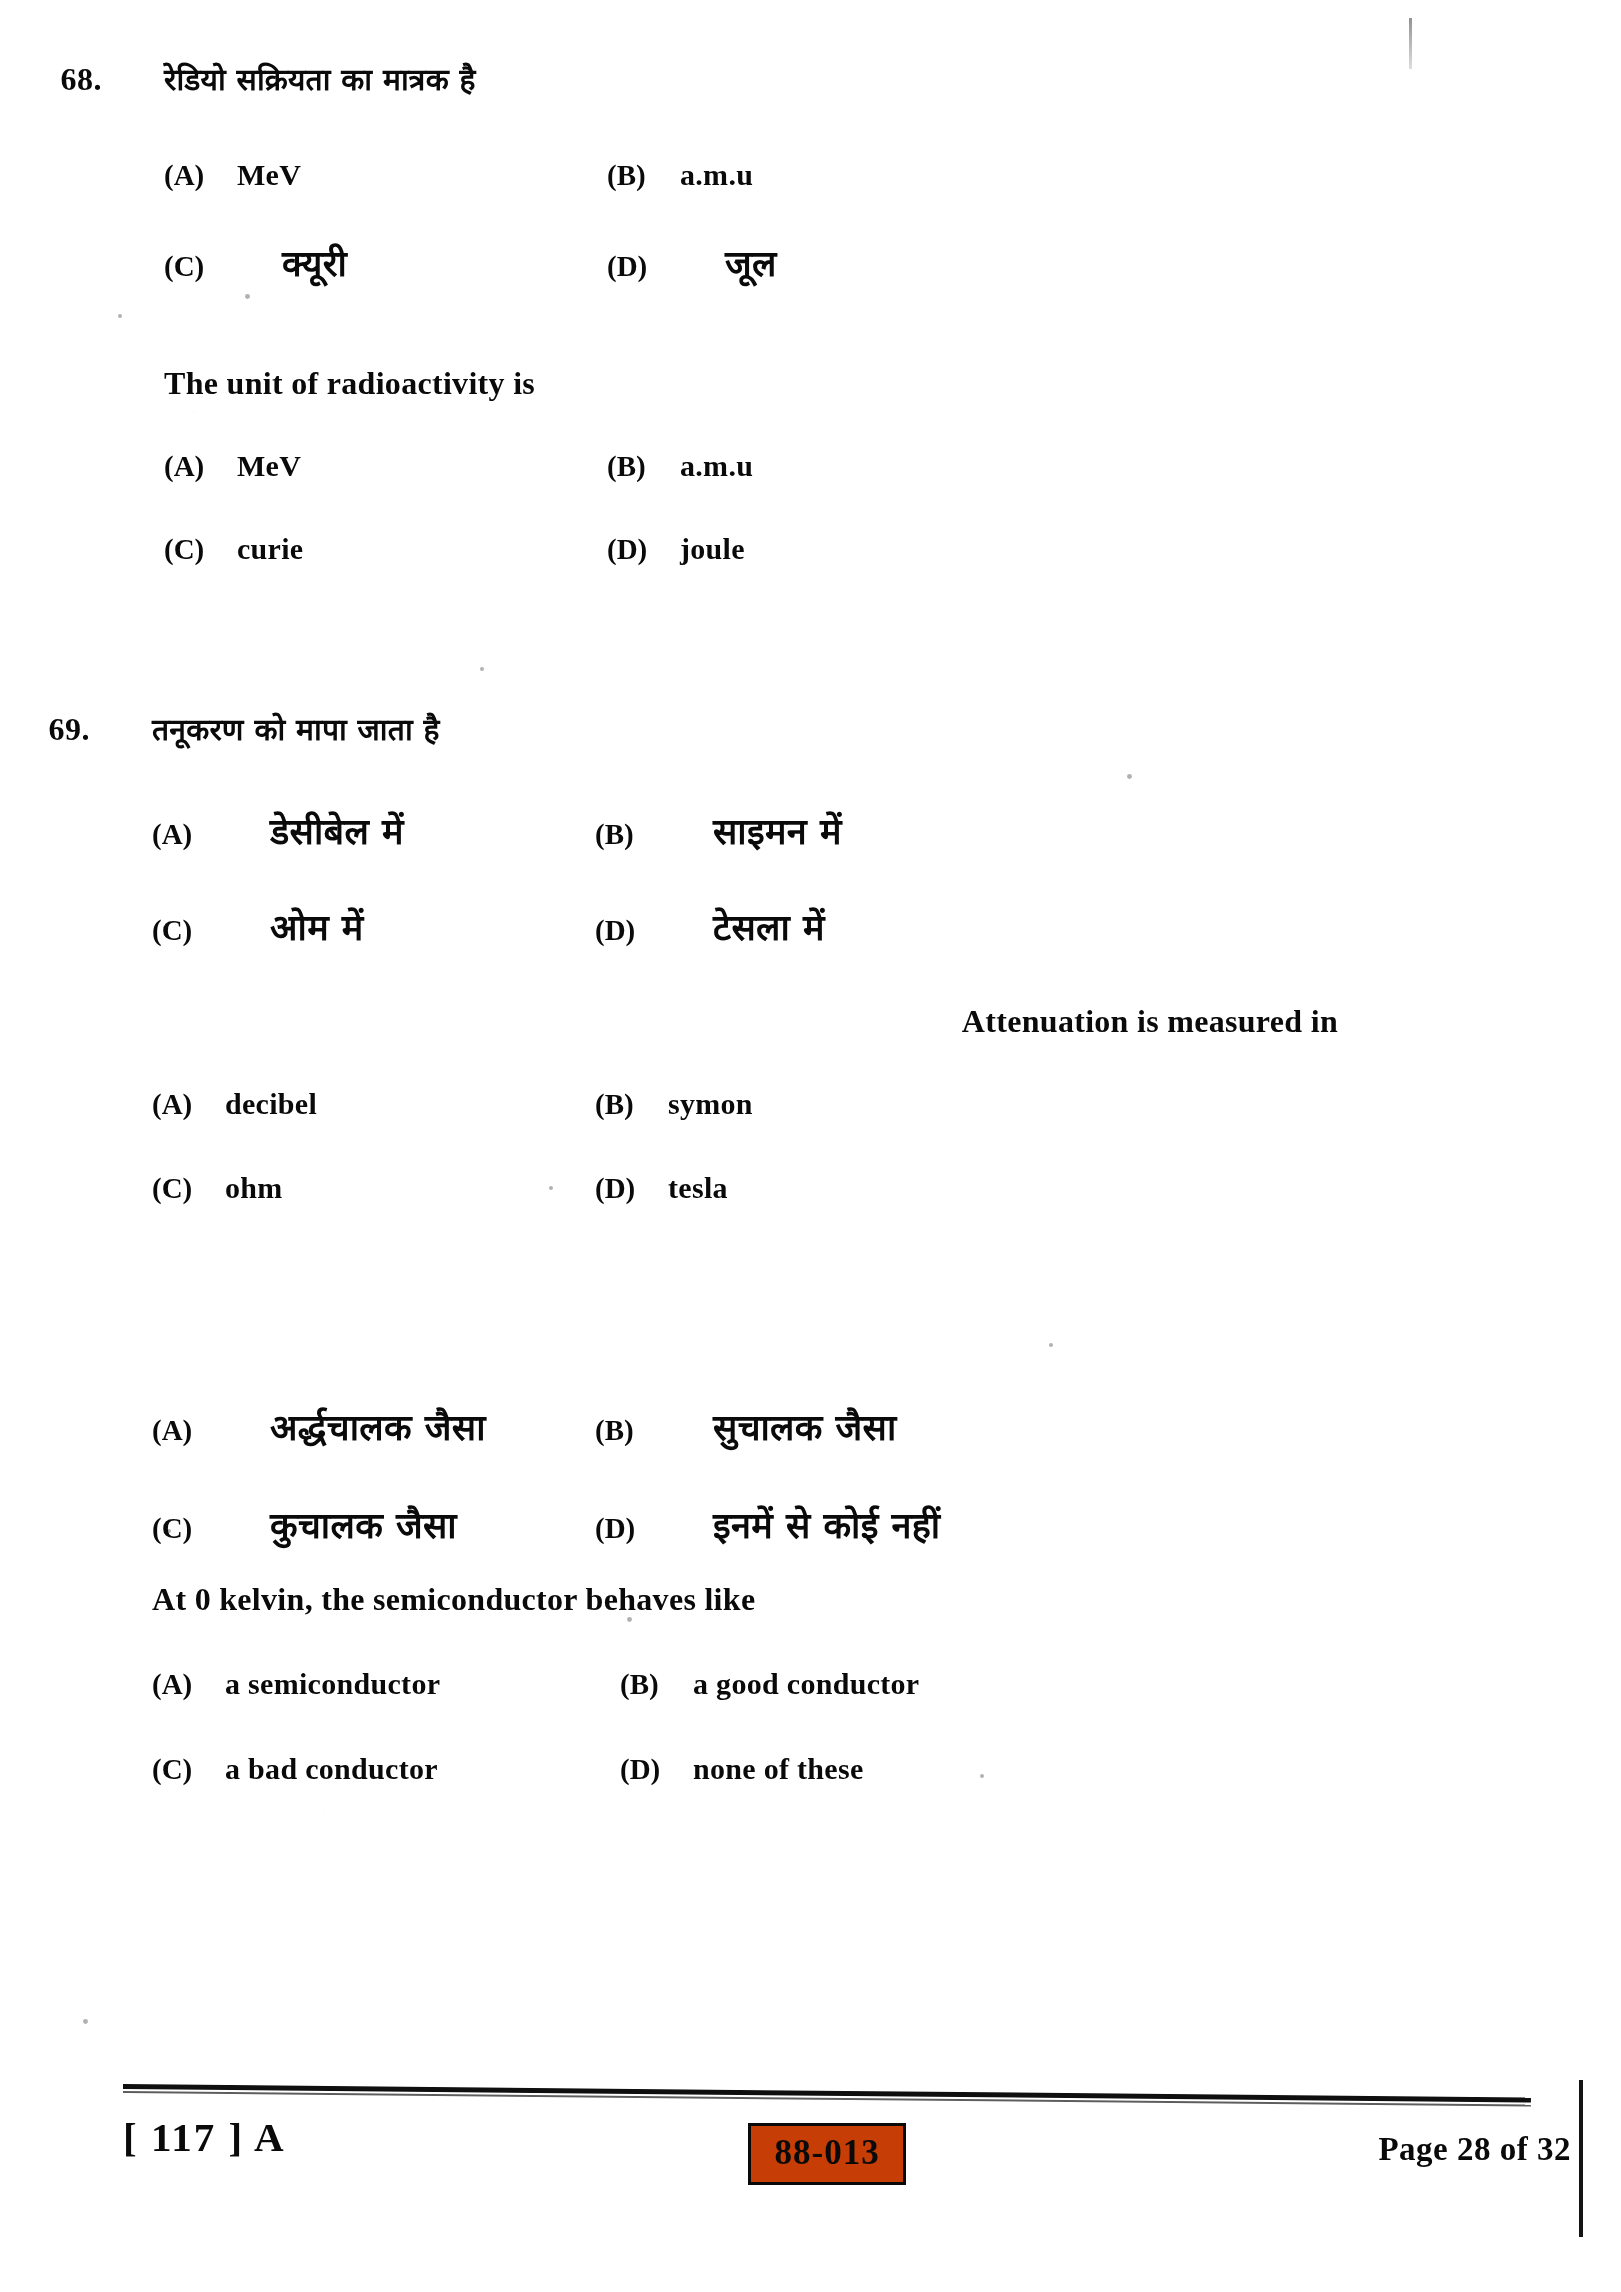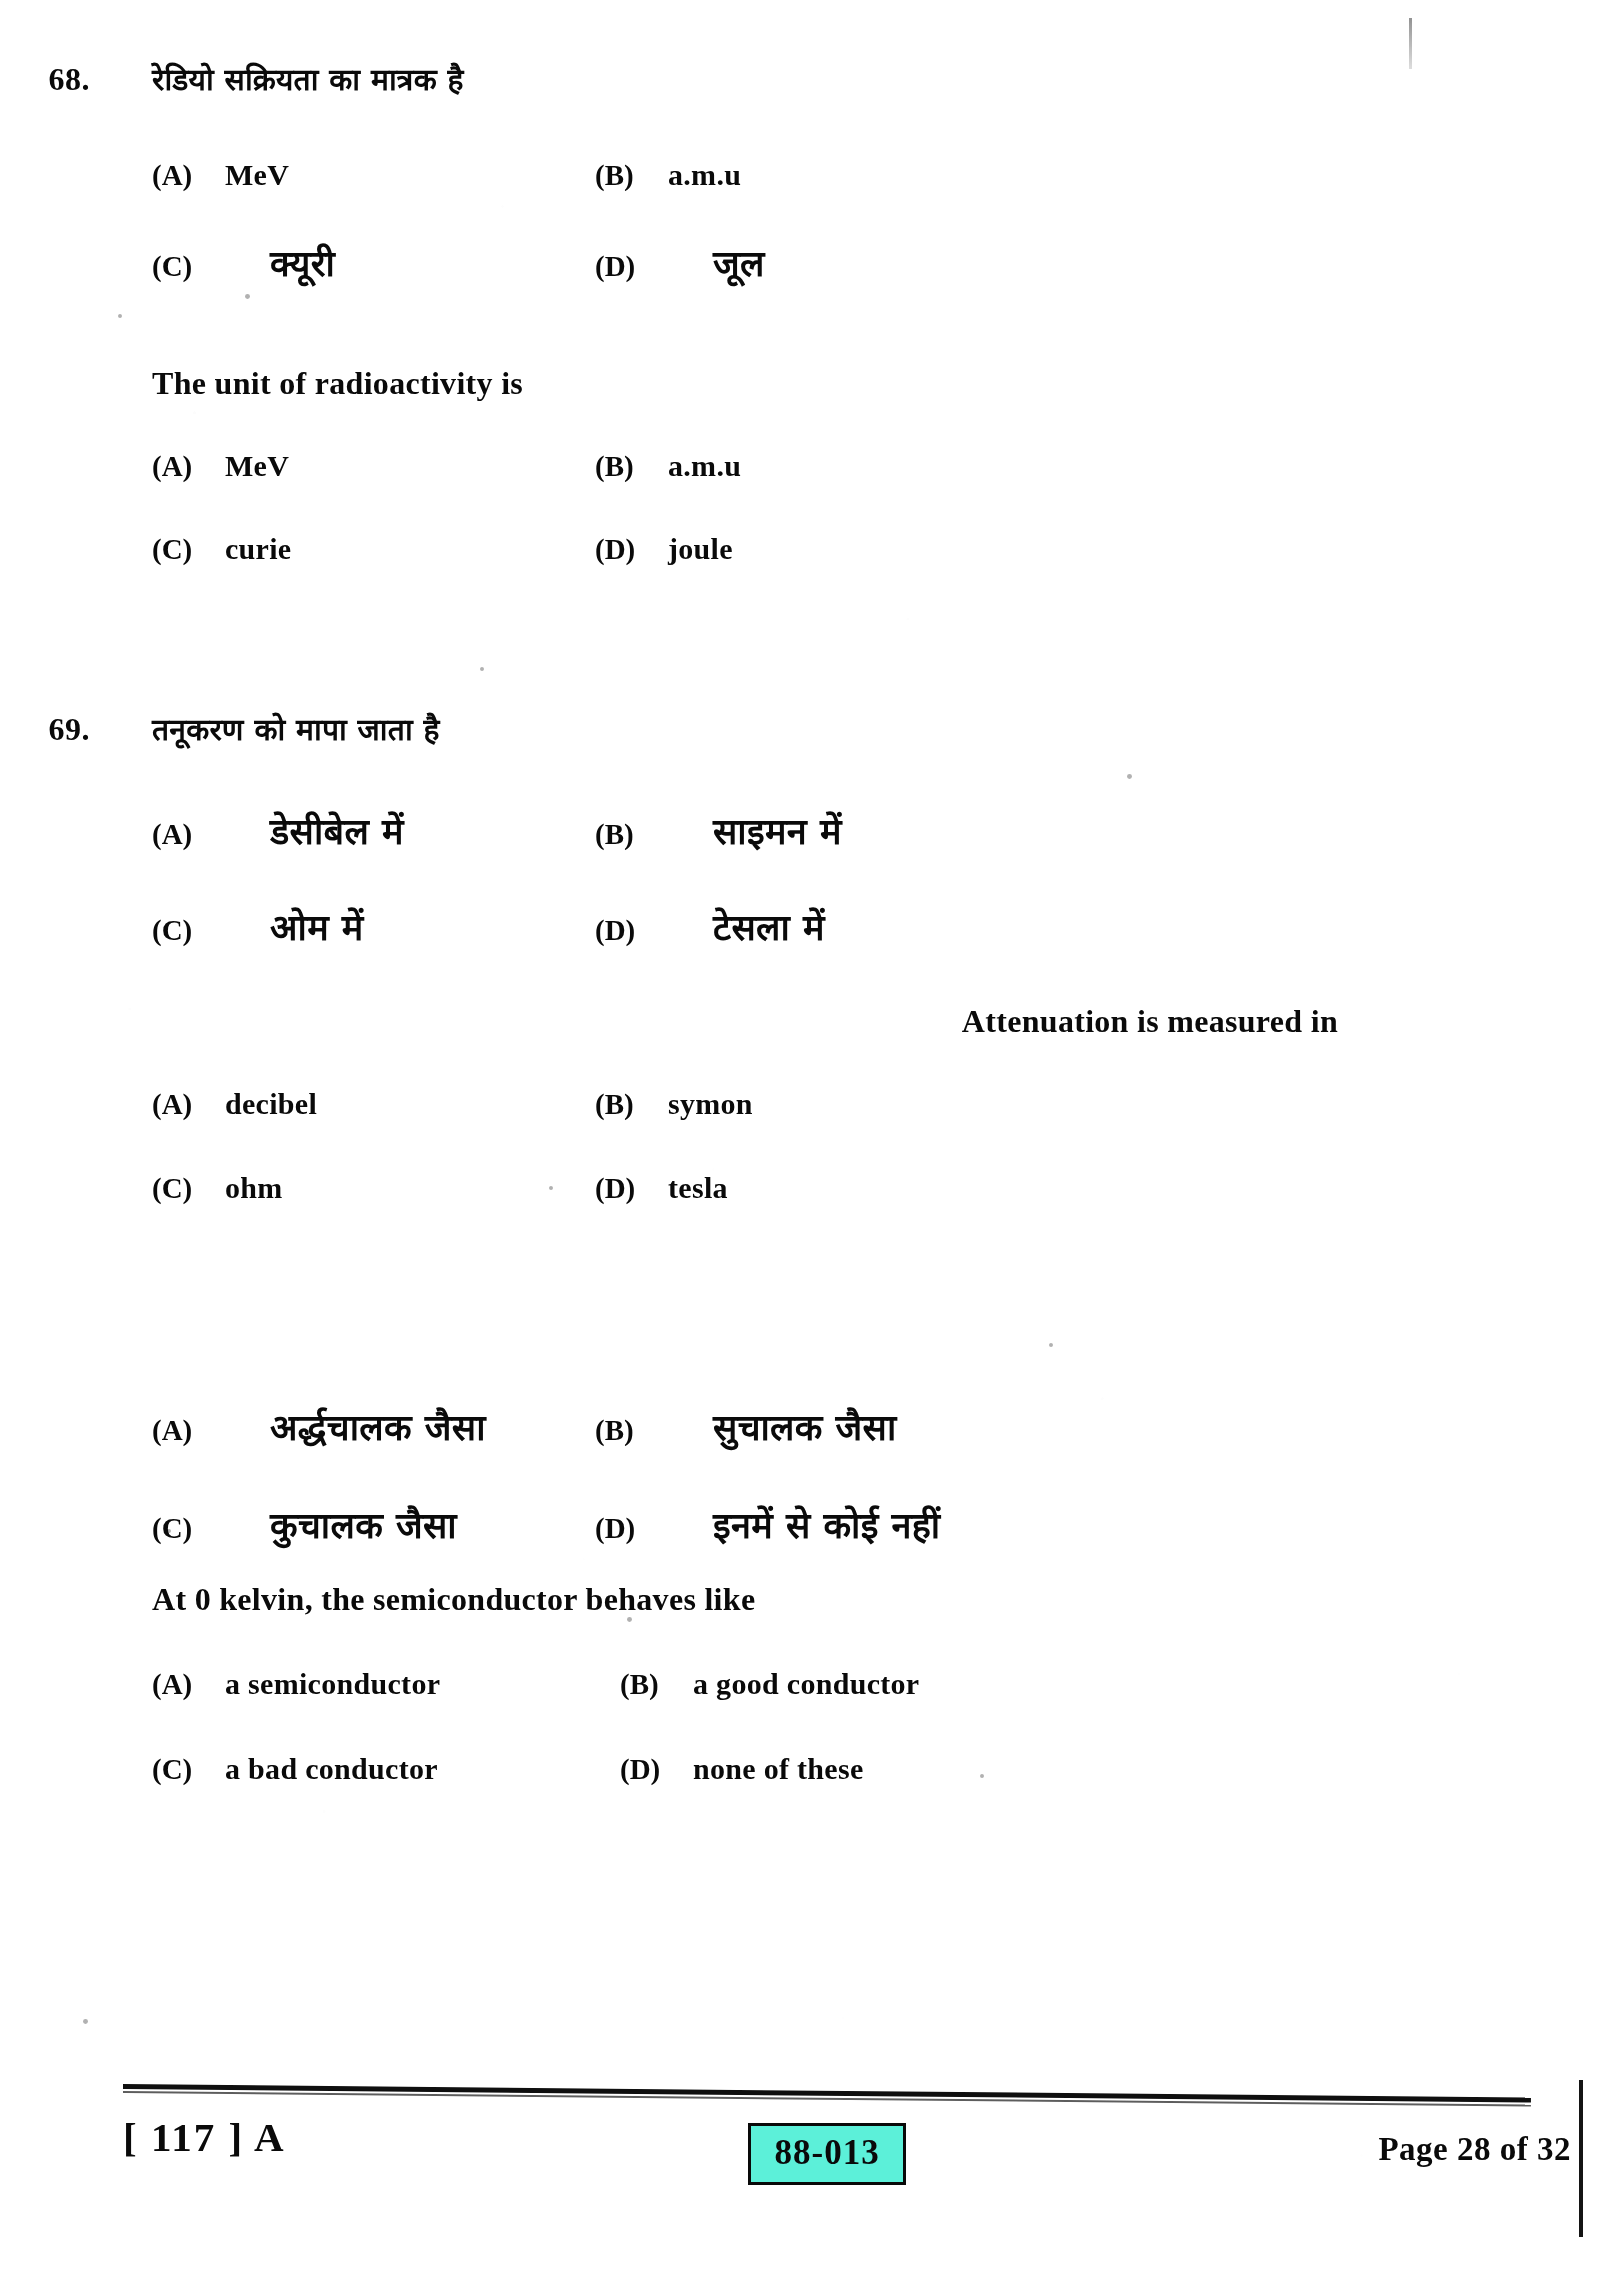--- a/index.html
+++ b/index.html
@@ -100,21 +100,21 @@
     font-weight: 700;
     letter-spacing: 0.3px;
   }
   .opt-text.hi {
     font-family: "DejaVu Sans", sans-serif;
     font-size: 36px;
     margin-left: 45px;
   }
 
   
-  .q68 { position: absolute; left: 0; top: 61px; width: 1456px; }
+  .q68 { position: absolute; left: 12px; top: 61px; width: 1456px; }
   .q68 .row-hi-1 { margin-top: 59px; }
   .q68 .row-hi-2 { margin-top: 46px; }
   .q68 .q-text-en { margin-top: 77px; }
   .q68 .row-en-1 { margin-top: 47px; }
   .q68 .row-en-2 { margin-top: 49px; }
 
   .q69 { position: absolute; left: 0; top: 711px; width: 1338px; }
   .q69 .row-hi-1 { margin-top: 57px; }
   .q69 .row-hi-2 { margin-top: 47px; }
   .q69 .q-text-en { margin-top: 51px; text-align: right; }
@@ -180,21 +180,21 @@
   }
   .code-box {
     position: absolute;
     left: 731px;
     top: 57px;
     border: 3.9px solid #101010;
     padding: 6.9px 23.5px 8.8px 23.5px;
     font-size: 35px;
     font-weight: 700;
     letter-spacing: 1px;
-    background: #5eead4;
+    background: #c2410c;
   }
   .footer-right {
     position: absolute;
     right: 67px;
     top: 65px;
     font-size: 33px;
     font-weight: 700;
     letter-spacing: 0.5px;
   }
 

